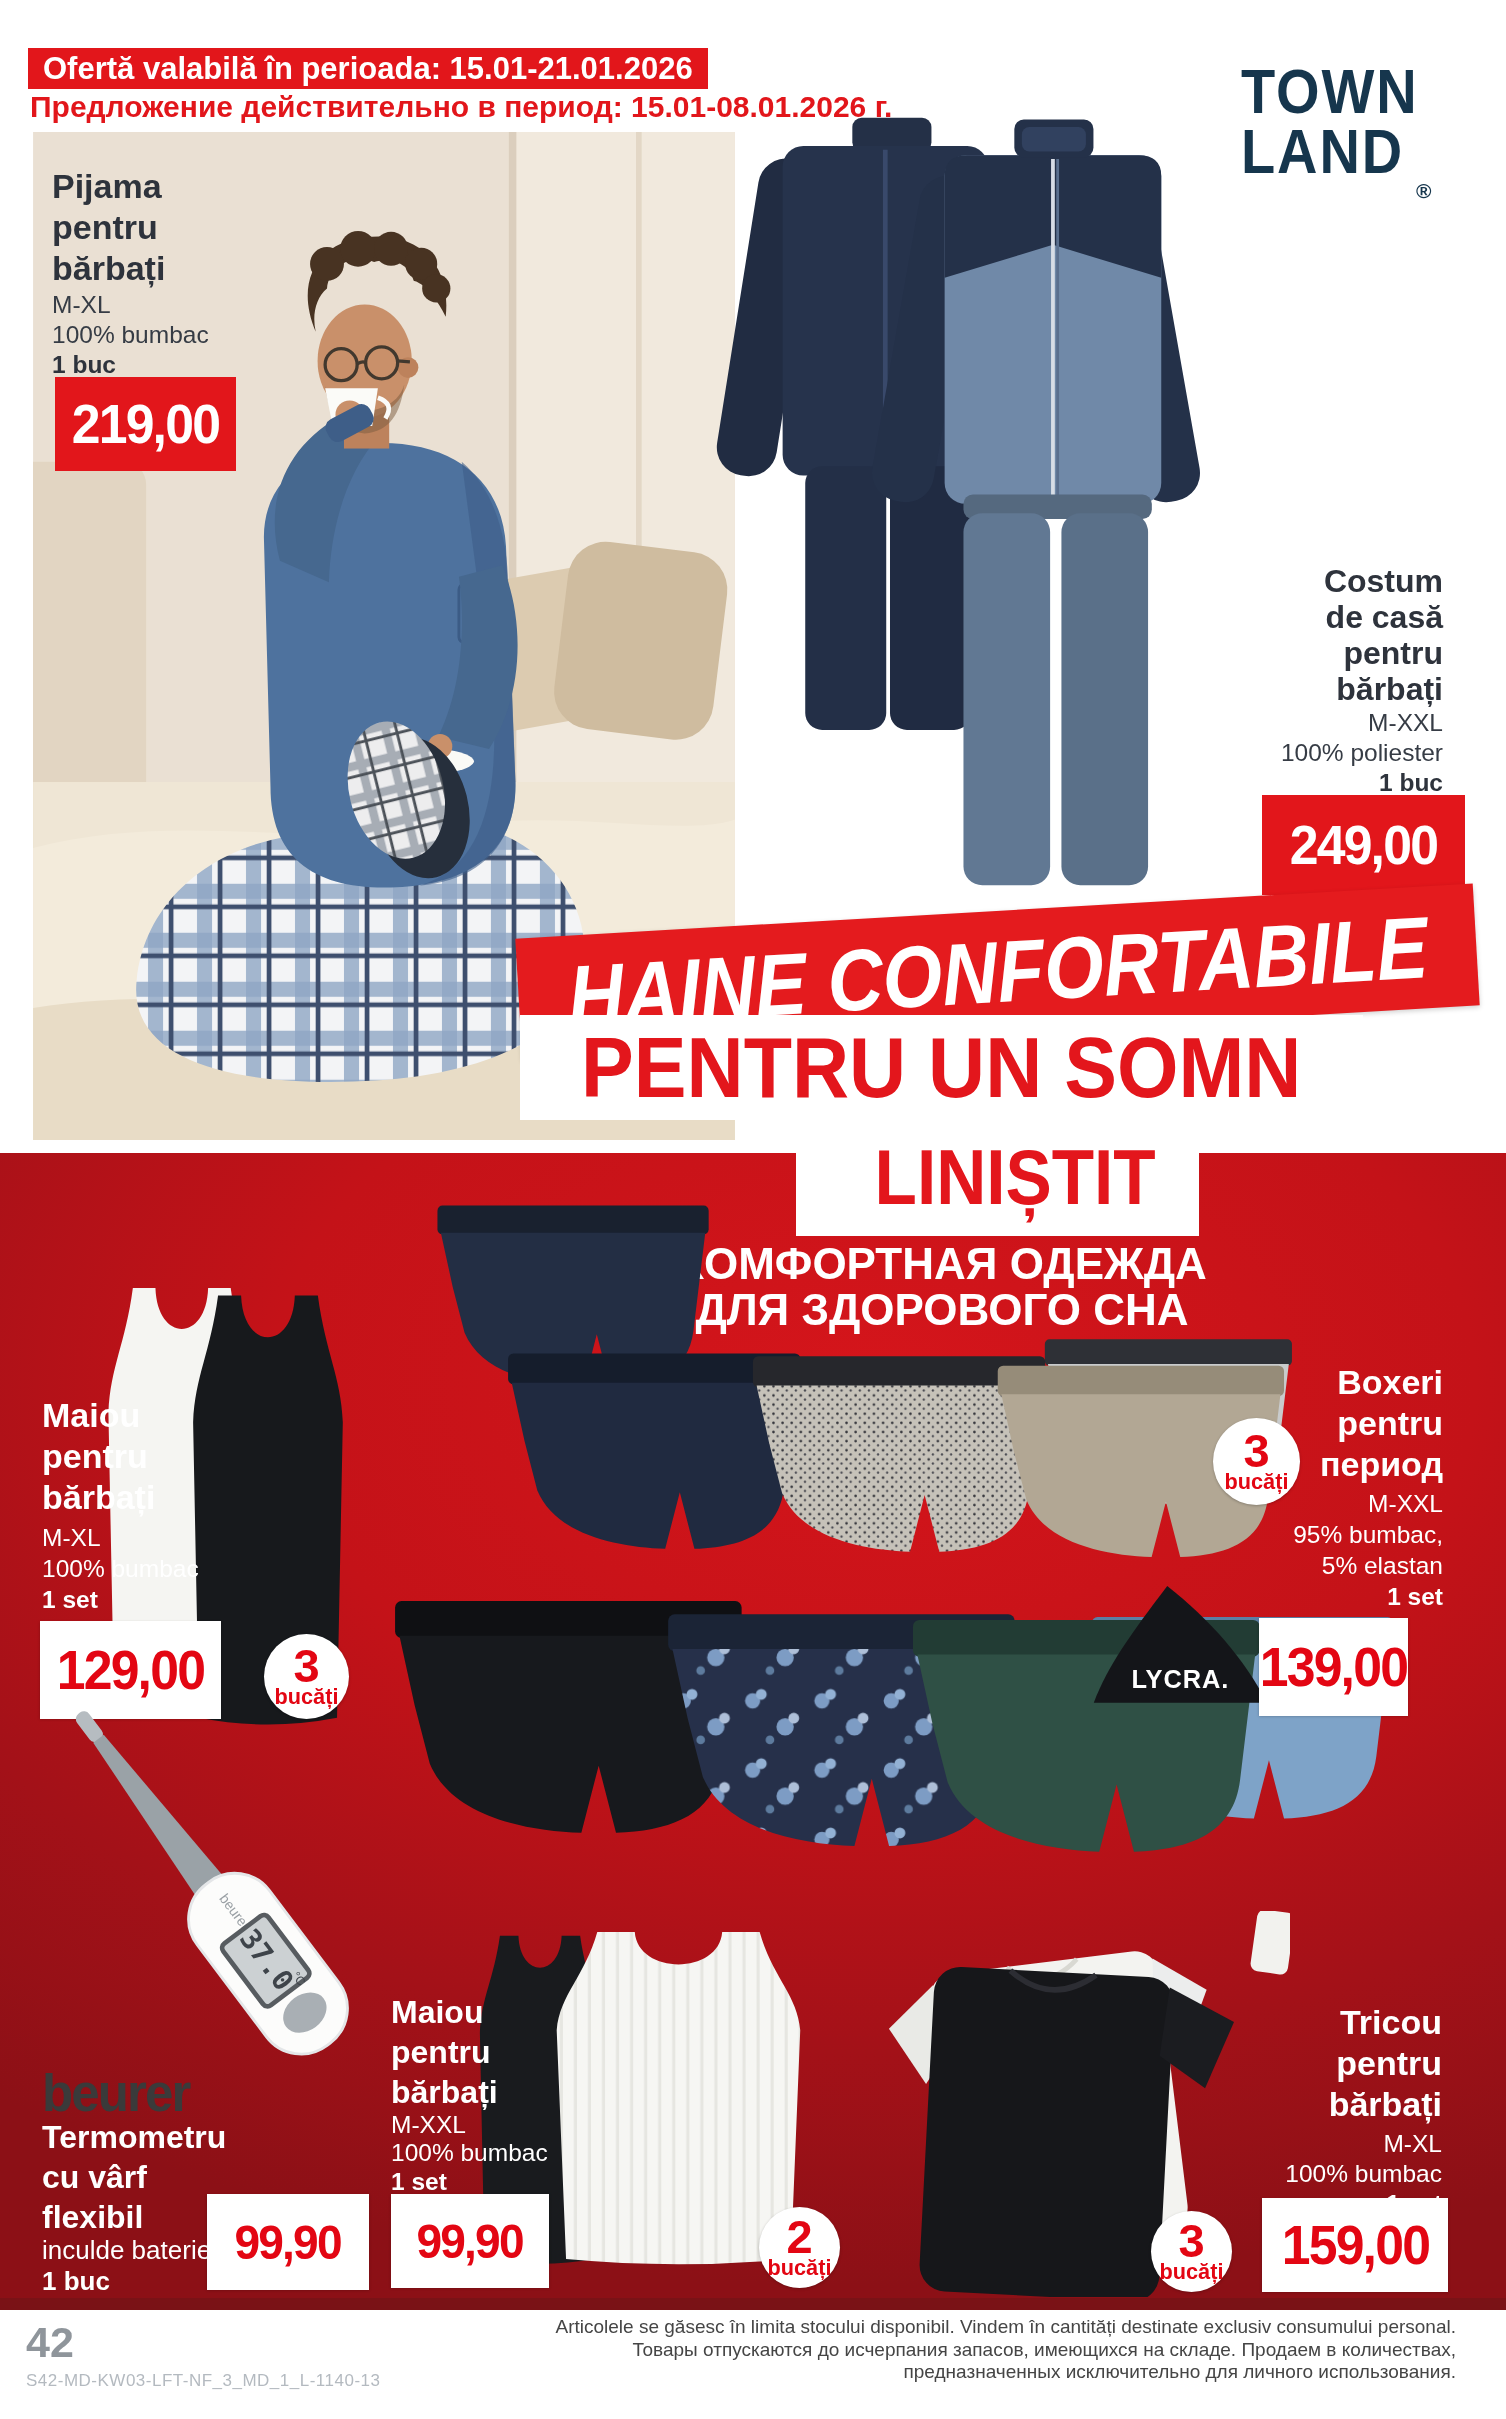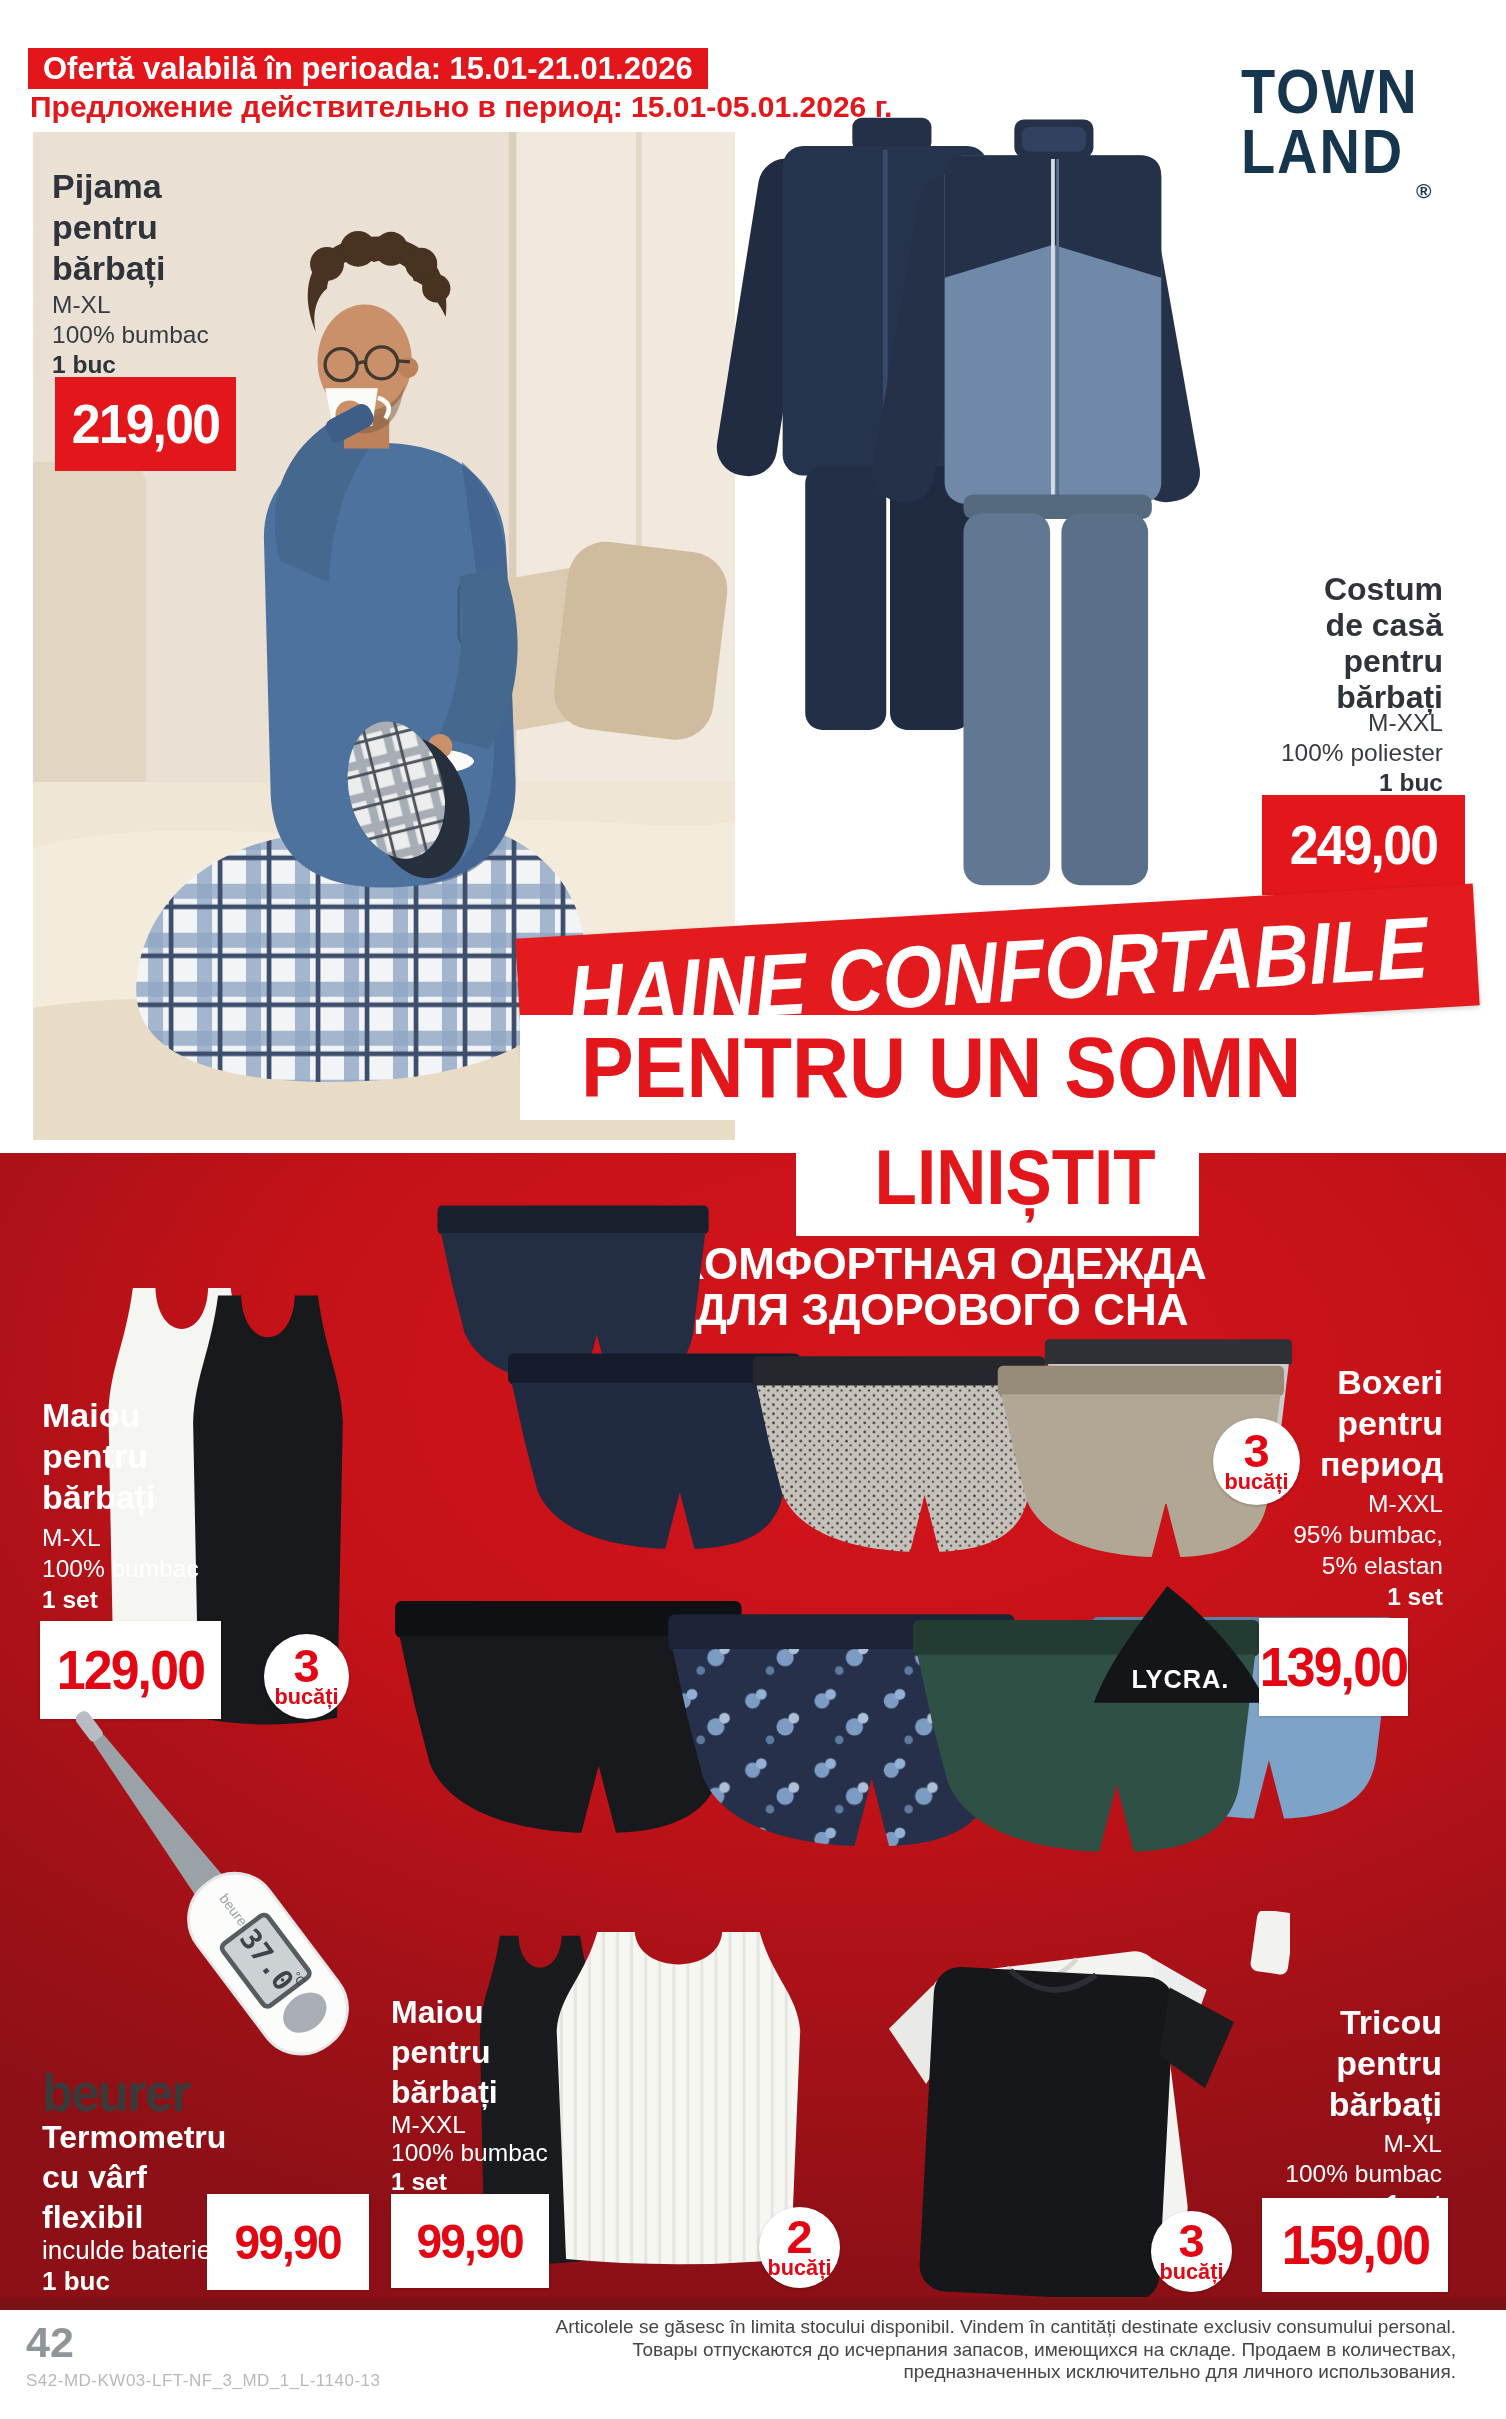--- a/index.html
+++ b/index.html
@@ -45,21 +45,21 @@
 
 <div id="page">
 
   <div class="abs red-section" style="left:0;top:1153px;width:1507px;height:1156px;"></div>
   <div class="abs" style="left:0;top:2298px;width:1507px;height:12.2px;background:#7a1216;"></div>
 
   <div class="abs hdr-banner" style="left:28px;top:40px;height:41px;margin-top:8px;">
     <span>Ofertă valabilă în perioada: 15.01-21.01.2026</span>
   </div>
   <div class="abs hdr-ru" style="left:30px;top:90px;">
-    <span>Предложение действительно в период: 15.01-05.01.2026 г.</span>
+    <span>Предложение действительно в период: 15.01-08.01.2026 г.</span>
   </div>
 
   <div class="abs" style="left:1241px;top:58px;">
     <div class="brand">TOWN</div>
     <div class="brand">LAND</div>
   </div>
   <div class="abs brand-reg" style="left:1416px;top:179px;">®</div>
 
   <svg class="abs" style="left:33px;top:132px;" width="702" height="1008" viewBox="0 0 745 1070">
     <defs>
@@ -153,21 +153,21 @@
   <div class="abs dark-title" style="left:52px;top:166px;">Pijama
 pentru
 bărbați</div>
   <div class="abs dark-meta" style="left:52px;top:290px;">M-XL</div>
   <div class="abs dark-meta" style="left:52px;top:320px;">100% bumbac</div>
   <div class="abs dark-unit" style="left:52px;top:350px;">1 buc</div>
   <div class="abs price-red" style="left:55px;top:377px;width:181px;height:94px;">
     <span class="price-num">219,00</span>
   </div>
 
-  <div class="abs dark-title t-right" style="left:1085px;top:563px;width:358px;font-size:32px;line-height:36px;margin-top:8px;">Costum
+  <div class="abs dark-title t-right" style="left:1085px;top:563px;width:358px;font-size:32px;line-height:36px;">Costum
 de casă
 pentru
 bărbați</div>
   <div class="abs dark-meta t-right" style="left:1085px;top:708px;width:358px;">M-XXL</div>
   <div class="abs dark-meta t-right" style="left:1085px;top:738px;width:358px;">100% poliester</div>
   <div class="abs dark-unit t-right" style="left:1085px;top:768px;width:358px;">1 buc</div>
   <div class="abs price-red" style="left:1262px;top:795px;width:203px;height:100px;">
     <span class="price-num">249,00</span>
   </div>
 

